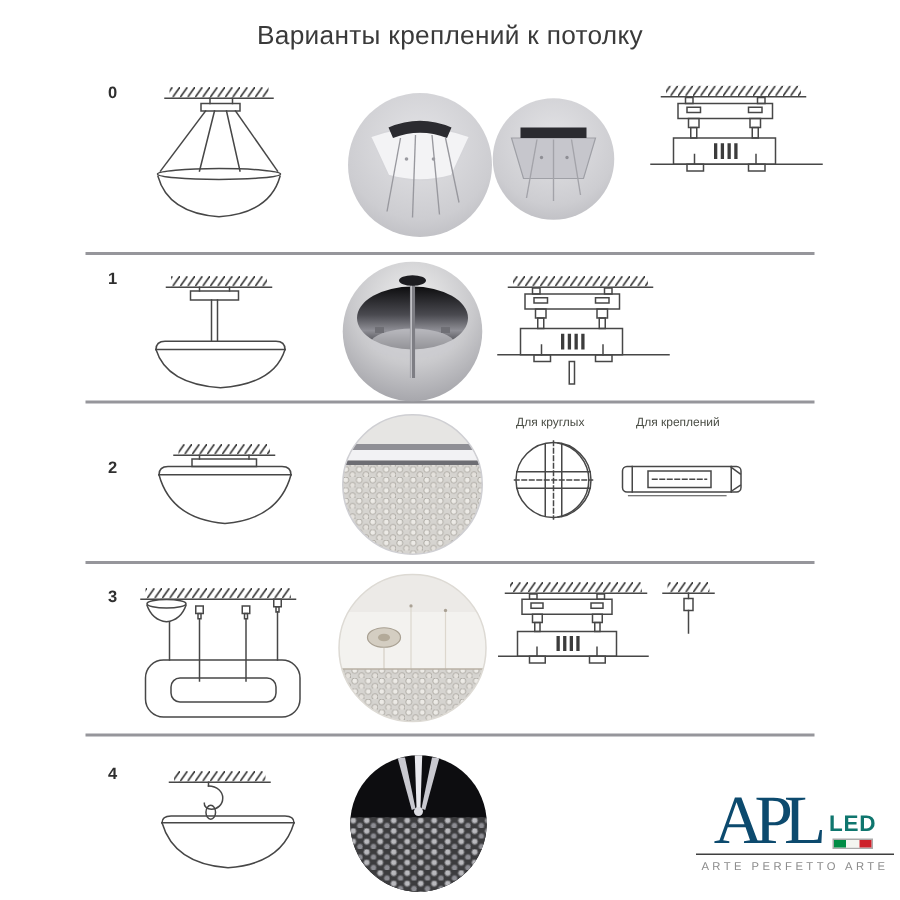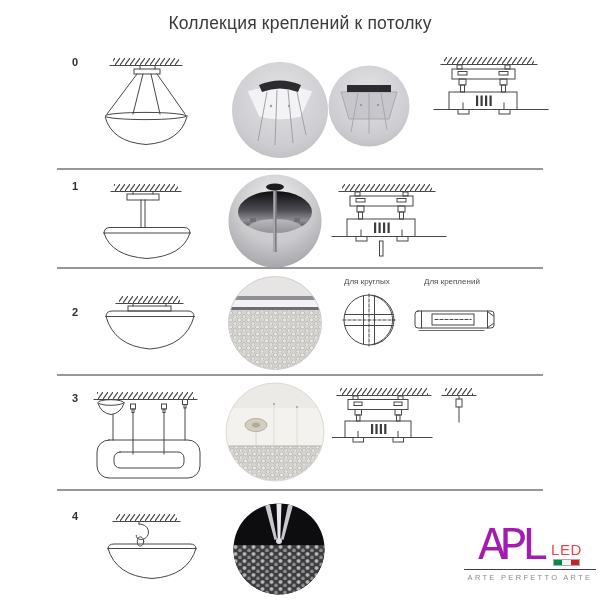--- a/index.html
+++ b/index.html
@@ -10,24 +10,24 @@
          font-size:17.5px;letter-spacing:.2px;color:#3a3a3a}
   .divider{position:absolute;left:57px;width:486px;height:2px;background:#96969b}
   .row{position:absolute;left:0;width:600px}
   .abs{position:absolute}
   .rownum{position:absolute;font-size:11px;font-weight:700;color:#2f2f2f}
   .ln{stroke:#474747;stroke-width:1;fill:none;stroke-linecap:square}
   .smalllabel{position:absolute;font-size:8px;font-weight:400;color:#4a4d45;white-space:nowrap}
   .rimini{position:absolute;font-size:17px;color:#c92121;white-space:nowrap}
   .logo{position:absolute;width:132px}
   .logo-top{display:flex;align-items:flex-end;justify-content:center}
-  .logo-apl{font-family:Liberation Mono, monospace;font-size:46px;line-height:.88;
-            letter-spacing:-6px;color:#a21caf;padding-right:6px}
+  .logo-apl{font-family:Liberation Serif, serif;font-size:46px;line-height:.88;
+            letter-spacing:-6px;color:#0c4a6e;padding-right:6px}
   .logo-right{display:flex;flex-direction:column;align-items:center;margin-left:2px;margin-bottom:1px}
-  .logo-led{font-size:15px;font-weight:400;letter-spacing:.5px;color:#ef4444;line-height:1}
+  .logo-led{font-size:15px;font-weight:700;letter-spacing:.5px;color:#0f766e;line-height:1}
   .logo-flag{display:flex;width:27px;height:7px;border:1px solid #aaa;margin-top:2px}
   .logo-flag div{flex:1}
   .fg-green{background:#008C45}.fg-white{background:#F4F5F0}.fg-red{background:#CD212A}
   .logo-rule{border-top:1.5px solid #3f3f3f;margin-top:2px}
   .logo-tagline{font-size:7.5px;letter-spacing:2.3px;color:#8b8b8b;text-align:center;
                 margin-top:3px;white-space:nowrap}
 </style>
 </head>
 <body>
 
@@ -60,21 +60,21 @@
       </radialGradient>
       <linearGradient id="chromeDisc" x1="0" y1="0" x2="0" y2="1">
         <stop offset="0%" stop-color="#0d0d0f"></stop>
           <stop offset="45%" stop-color="#4a4a50"></stop>
         <stop offset="70%" stop-color="#8f8f96"></stop>
           <stop offset="100%" stop-color="#2c2c30"></stop>
       </linearGradient>
     </defs>
   </svg>
 
-  <div class="title">Коллекция креплений к потолку</div>
+  <div class="title">Варианты креплений к потолку</div>
 
   <div class="divider" style="top:168px"></div>
   <div class="divider" style="top:267px"></div>
   <div class="divider" style="top:374px"></div>
   <div class="divider" style="top:489px"></div>
 
   <div class="row" style="top:46px;height:122px">
     <span class="rownum" style="left:72px;top:10px">0</span>
     <svg class="abs" style="left:95px;top:12px" width="112" height="90" viewBox="0 0 112 90">
       <g class="ln">

